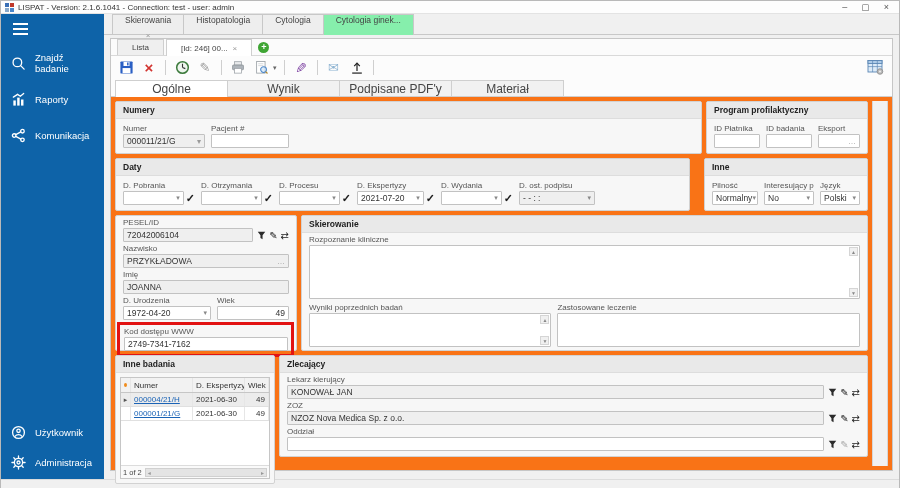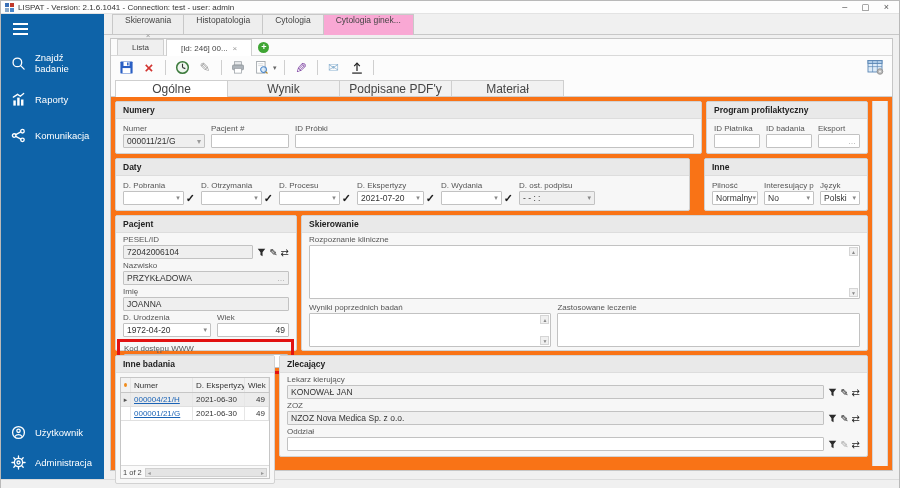--- a/index.html
+++ b/index.html
@@ -29,21 +29,21 @@
 
   .main { flex:1; display:flex; flex-direction:column; background:#f0f0f0; min-width:0; }
 
   
   .module-tabs { height:21px; display:flex; align-items:flex-end; padding-left:8px;
     border-bottom:1px solid #c8c8c8; background:#f0f0f0; }
   .mtab { height:20px; display:flex; align-items:center; gap:6px; padding:0 12px;
     font-size:8.5px; color:#444; border:1px solid #c8c8c8; border-bottom:none;
     background:#eeeeee; margin-right:-1px; cursor:pointer;flex-direction:column; }
   .mtab .close { color:#999; font-size:8px; }
-  .mtab.active { background:#f9a8d4; height:21px; margin-bottom:-1px; z-index:2; }
+  .mtab.active { background:#86efac; height:21px; margin-bottom:-1px; z-index:2; }
 
   
   .content-panel { flex:1; margin:3px 6px 8px 6px; background:#fbfbfb;
     border:1px solid #c6c6c6; display:flex; flex-direction:column; min-height:0; }
 
   .doc-tabs { height:17px; display:flex; align-items:flex-end; padding-left:6px;
     background:#fbfbfb; border-bottom:1px solid #d9d9d9; }
   .dtab { height:16px; display:flex; align-items:center; gap:5px; padding:0 14px;
     font-size:8px; color:#444; border:1px solid #cfcfcf; border-bottom:none;
     background:#efefef; margin-right:2px; cursor:pointer; }
@@ -348,26 +348,20 @@
                       <span>000011/21/G</span>
                         <span class="dots">▾</span>
                       </div>
                   </div>
                   <div class="fcol" style="width:78px;">
                     <div class="lab">Pacjent #</div>
                     <div class="field">
                       <span></span>
                       </div>
                   </div>
-                  <div class="fcol grow">
-                    <div class="lab">ID Próbki</div>
-                    <div class="field">
-                      <span></span>
-                      </div>
-                  </div>
                 </div>
               </div>
               <div class="group" style="flex:0 0 160px;">
                 <div class="group-h">Program profilaktyczny</div>
                 <div class="group-b inline">
                   <div class="fcol" style="width:46px;">
                     <div class="lab">ID Płatnika</div>
                     <div class="field">
                       <span></span>
                       </div>
@@ -475,21 +469,20 @@
                       <span>Polski</span>
                         <span class="car">▾</span>
                       </div>
                   </div>
                 </div>
               </div>
             </div>
 
             <div class="frow" style="height:136px;">
               <div class="group" style="flex:0 0 182px;">
-                <div class="group-h">Pacjent</div>
                 <div class="group-b" style="padding-top:0;">
                   <div class="lab">PESEL/ID</div>
                   <div class="inline" style="align-items:center;gap:0;">
                     <div class="field grow ro">
                       <span>72042006104</span>
                       </div>
                     <span class="iconset">
                       <svg width="9" height="9" viewBox="0 0 12 12">
                         <path d="M1 1 H11 L7.4 5.6 V11 L4.6 9.2 V5.6 Z" fill="#2b2b2b"></path>
                         </svg>

